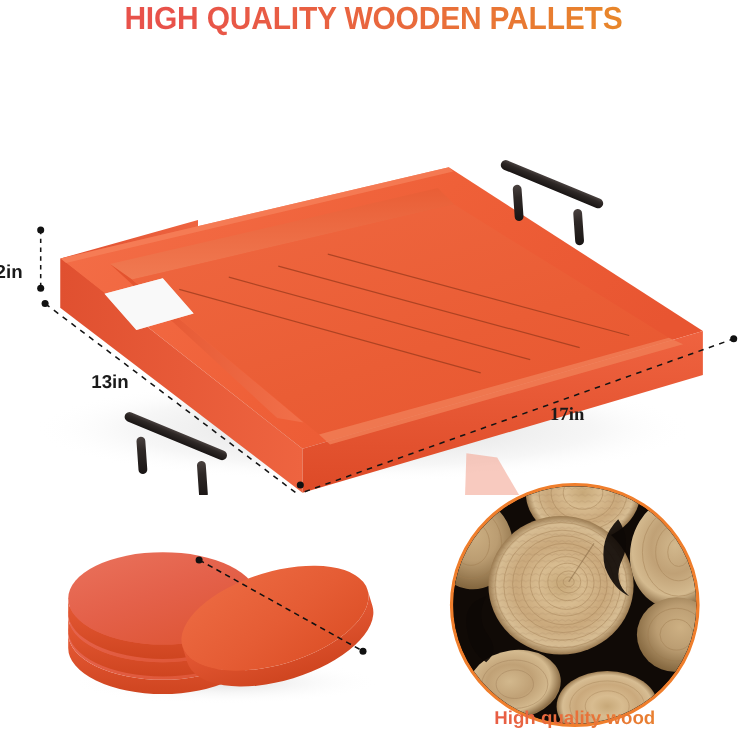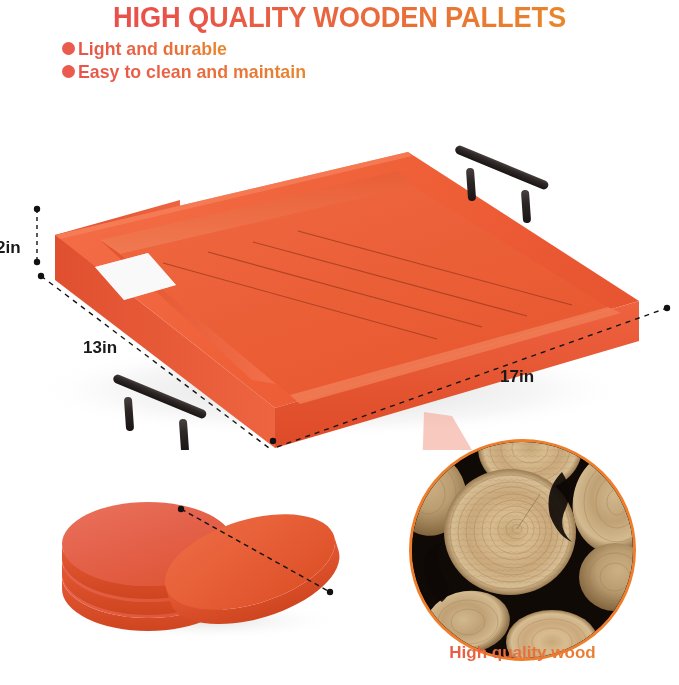--- a/index.html
+++ b/index.html
@@ -86,21 +86,21 @@
   .dim-label {
     position: absolute;
     font-size: 17px;
     font-weight: bold;
     color: #1a1a1a;
     white-space: nowrap;
     font-stretch: condensed;
   }
   #dim-2in  { left: -4px;  top: 238px; }
   #dim-13in { left: 83px;  top: 338px; }
-  #dim-17in { left: 500px; top: 367px; }
+  #dim-17in { left: 500px; top: 367px; font-family: Liberation Serif, serif; }
   #dim-35in { left: 243px; top: 535px; }
 
   
   #coasters-wrap {
     position: absolute;
     left: 40px;
     top: 480px;
     width: 330px;
     height: 165px;
   }
@@ -135,30 +135,20 @@
     -webkit-text-fill-color: transparent;
   }
 </style>
 </head>
 <body>
 
 <div id="page">
 
   <div class="headline">HIGH QUALITY WOODEN PALLETS</div>
 
-  <div class="bullets">
-    <div class="bullet-row">
-      <span class="bullet-dot"></span>
-      <span class="bullet-text">Light and durable</span>
-    </div>
-    <div class="bullet-row">
-      <span class="bullet-dot"></span>
-      <span class="bullet-text">Easy to clean and maintain</span>
-    </div>
-  </div>
 
   <div id="tray-wrap">
     <svg width="679" height="320" viewBox="0 0 679 320">
       <defs>
         <linearGradient id="gOuterFront" x1="0" y1="0" x2="0" y2="1">
           <stop offset="0%" stop-color="#ef6340"></stop>
           <stop offset="100%" stop-color="#dd4a27"></stop>
         </linearGradient>
         <linearGradient id="gOuterLeft" x1="0" y1="0" x2="1" y2="0">
           <stop offset="0%" stop-color="#e05030"></stop>

